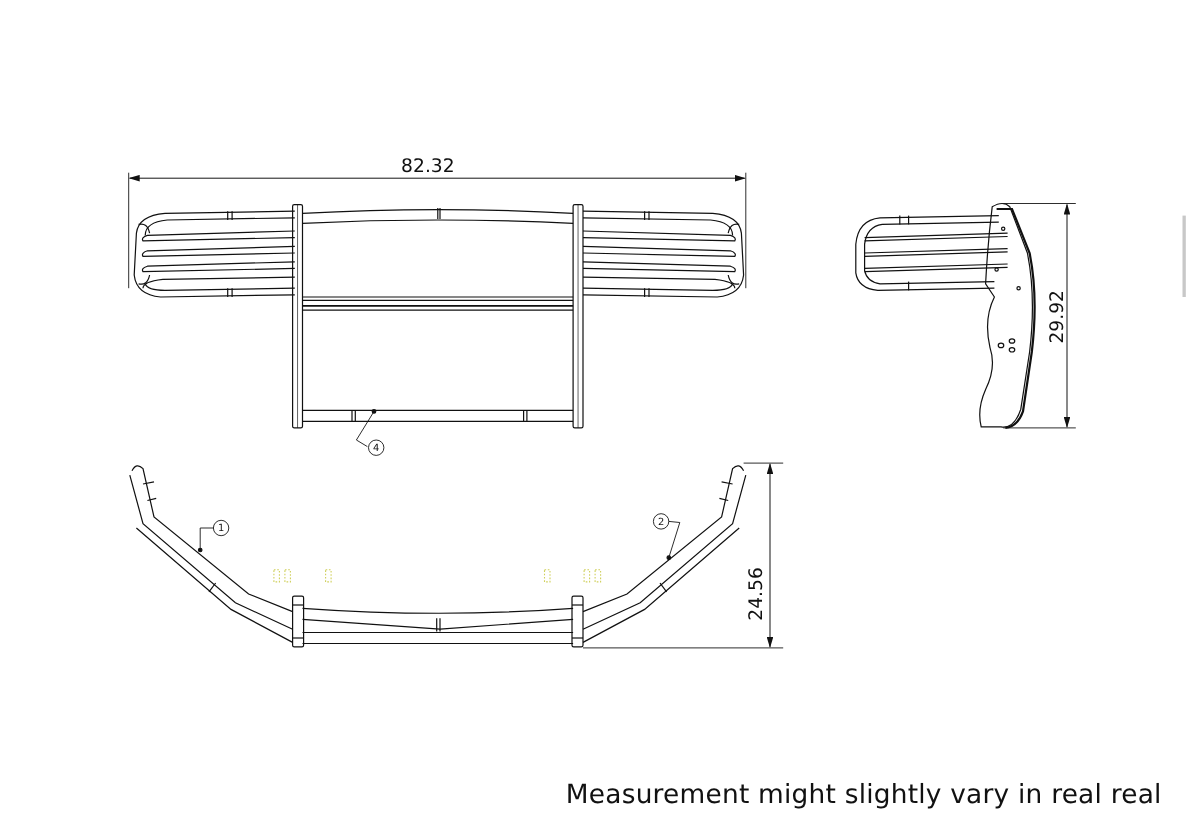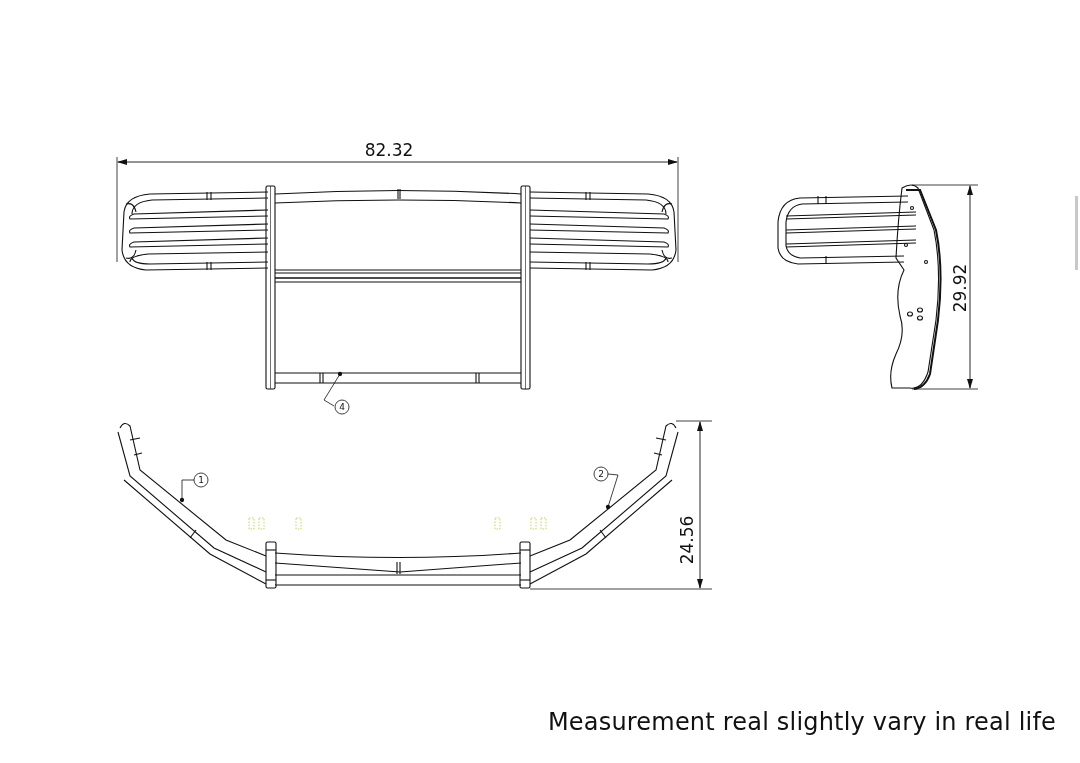--- a/index.html
+++ b/index.html
@@ -188,13 +188,13 @@
     <rect x="531" y="518" width="5" height="11"></rect>
     <rect x="541" y="518" width="5" height="11"></rect>
   </g>
 
   <text class="balloon-text" x="201" y="483" text-anchor="middle">1</text>
   <text class="balloon-text" x="601" y="477" text-anchor="middle">2</text>
   <text class="dim-text" transform="translate(693,540) rotate(-90)" text-anchor="middle">24.56</text>
 </svg>
 
 <div class="edge-mark"></div>
-<div class="note">Measurement real slightly vary in real life</div>
+<div class="note">Measurement might slightly vary in real real</div>
 
 </body></html>

